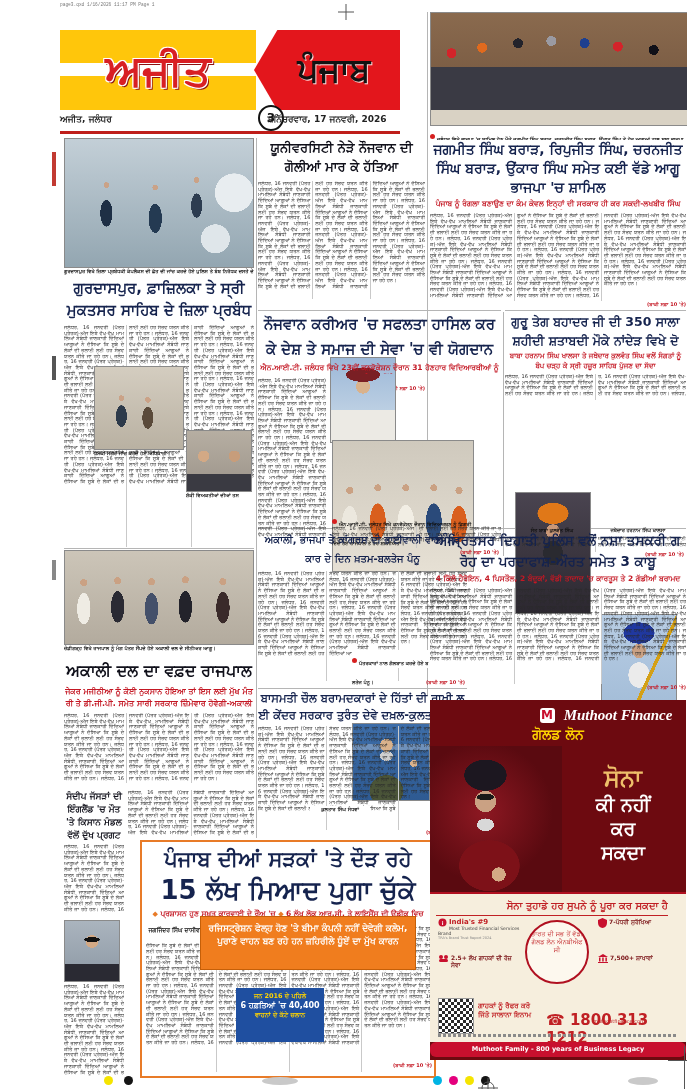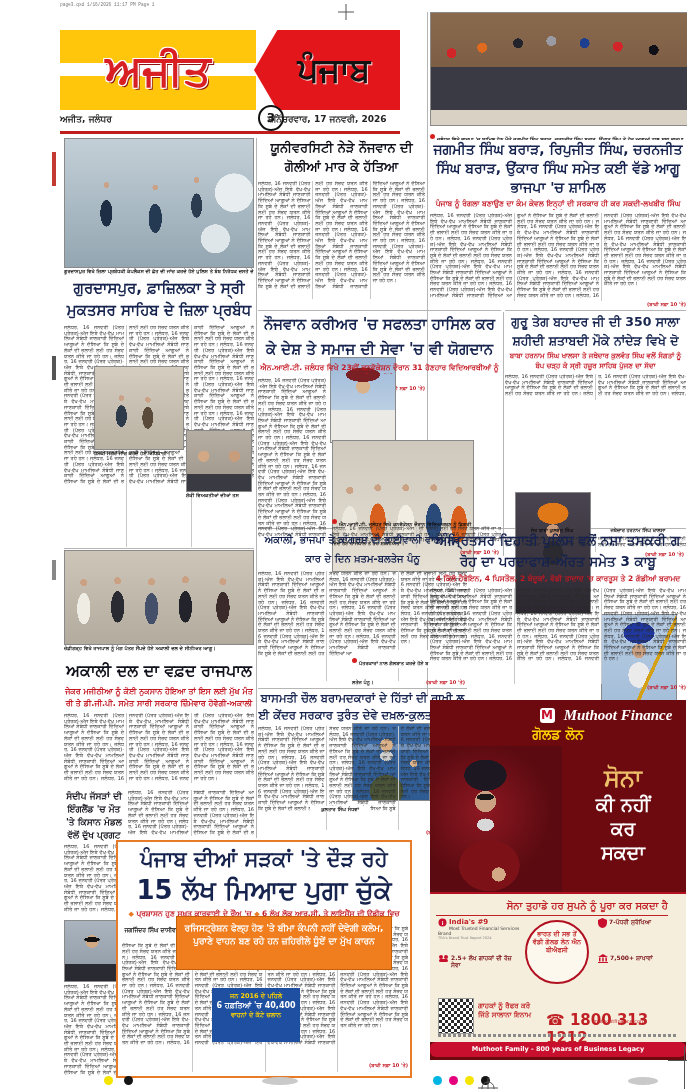--- a/index.html
+++ b/index.html
@@ -133,21 +133,21 @@
     linear-gradient(180deg,#aab4be,#8c98a4);}
   #ph-amitabh{width:132px;height:146px;border:none;background:
     radial-gradient(ellipse 30px 22px at 42% 20%,#1c1720 70%,transparent 71%),
     radial-gradient(ellipse 11px 4px at 42% 35%,#181818 80%,transparent 81%),
     radial-gradient(circle 15px at 42% 38%,#caa183 70%,transparent 71%),
     radial-gradient(ellipse 12px 9px at 42% 54%,#d8d8d8 70%,transparent 71%),
     radial-gradient(circle 10px at 52% 88%,#d3a985 70%,transparent 71%),
     radial-gradient(ellipse 50px 42px at 45% 82%,#7d1118 60%,transparent 61%),
     radial-gradient(circle 70px at 40% 45%,#8d1822 0,#5a0a10 100%);}
   
-  #box-vehicles{left:116px;top:840px;width:296px;height:238px;border:2px solid #e87b28;background:#fff;box-sizing:border-box;}
+  #box-vehicles{left:140px;top:840px;width:296px;height:238px;border:2px solid #e87b28;background:#fff;box-sizing:border-box;}
   .vb-h1{left:0;top:3px;width:100%;font-size:21px;line-height:28px;}
   .vb-h2{left:0;top:31px;width:100%;font-size:26px;line-height:34px;}
   .vb-bullets{left:0;top:67px;width:100%;text-align:center;font-size:7.5px;font-weight:bold;color:#c41824;
               word-break:break-all;overflow:hidden;height:14px;}
   .vb-sq{color:#e87b28;font-size:7px;}
   .vb-byline{left:4px;top:84px;width:62px;height:17px;background:#fff;font-size:6px;line-height:8px;
              font-weight:bold;color:#111;text-align:center;overflow:hidden;word-break:break-all;}
   .vb-body{left:4px;top:84px;width:286px;height:146px;}
   .vb-orange{left:58px;top:74px;width:216px;height:54px;background:#f07d1e;border:1px solid #c55f08;
              color:#fff;font-size:9px;line-height:13px;font-weight:bold;text-align:center;
@@ -170,21 +170,21 @@
   .ad-sl1{font-size:24px;line-height:28px;font-weight:bold;color:#eebf6a;}
   .ad-sl2{font-size:19px;line-height:24px;font-weight:bold;color:#fff;}
   .ad-cream{position:absolute;left:0;top:192px;width:100%;height:148px;background:#f6eedd;border-top:2px solid #b01020;}
   .ad-strip{position:absolute;left:6px;top:4px;width:232px;text-align:right;color:#c02024;font-weight:bold;
             font-size:10px;border-bottom:1px solid #c02024;padding:2px 0;word-break:break-all;overflow:hidden;height:13px;}
   .ad-feat{position:absolute;font-size:6px;line-height:7px;color:#7a1216;font-weight:bold;word-break:break-all;overflow:hidden;}
   .ad-f1t{color:#c02024;font-size:7px;}
   .ad-f1s{color:#444;font-weight:normal;font-size:4.5px;line-height:5px;}
   .ad-f1n{color:#888;font-weight:normal;font-size:3.5px;line-height:4.5px;}
   .ad-badge{position:absolute;left:95px;top:26px;width:64px;height:64px;border:2px solid #b01020;border-radius:50%;
-            background:#fdf8ee;color:#c02024;font-size:6.5px;line-height:8px;font-weight:bold;text-align:center;
+            background:#fdf8ee;color:#c02024;font-size:6.5px;line-height:8px;font-weight:normal;text-align:center;
             padding:8px 4px;box-sizing:border-box;word-break:break-all;overflow:hidden;}
   .ad-qr{position:absolute;left:8px;top:104px;width:34px;height:34px;border:1px solid #999;
          background:repeating-conic-gradient(#2a2a2a 0 25%,#fff 0 50%);background-size:6px 6px;}
   .ad-refer{position:absolute;left:48px;top:108px;width:76px;color:#c02024;font-weight:bold;font-size:7px;
             line-height:9px;word-break:break-all;overflow:hidden;height:28px;}
   .ad-phone{position:absolute;left:116px;top:106px;width:122px;text-align:left;color:#c02024;font-weight:bold;font-size:15px;margin-top:11px;}
   .ad-site{position:absolute;left:128px;top:124px;width:122px;text-align:center;color:#c02024;font-size:5px;}
   .ad-legal{position:absolute;left:8px;top:140px;width:238px;height:3px;
             background:repeating-linear-gradient(90deg,#8a8a8a 0 3px,transparent 3px 5px);}
   .ad-foot{position:absolute;left:0;top:342px;width:100%;height:15px;background:#c8102e;color:#fff;

